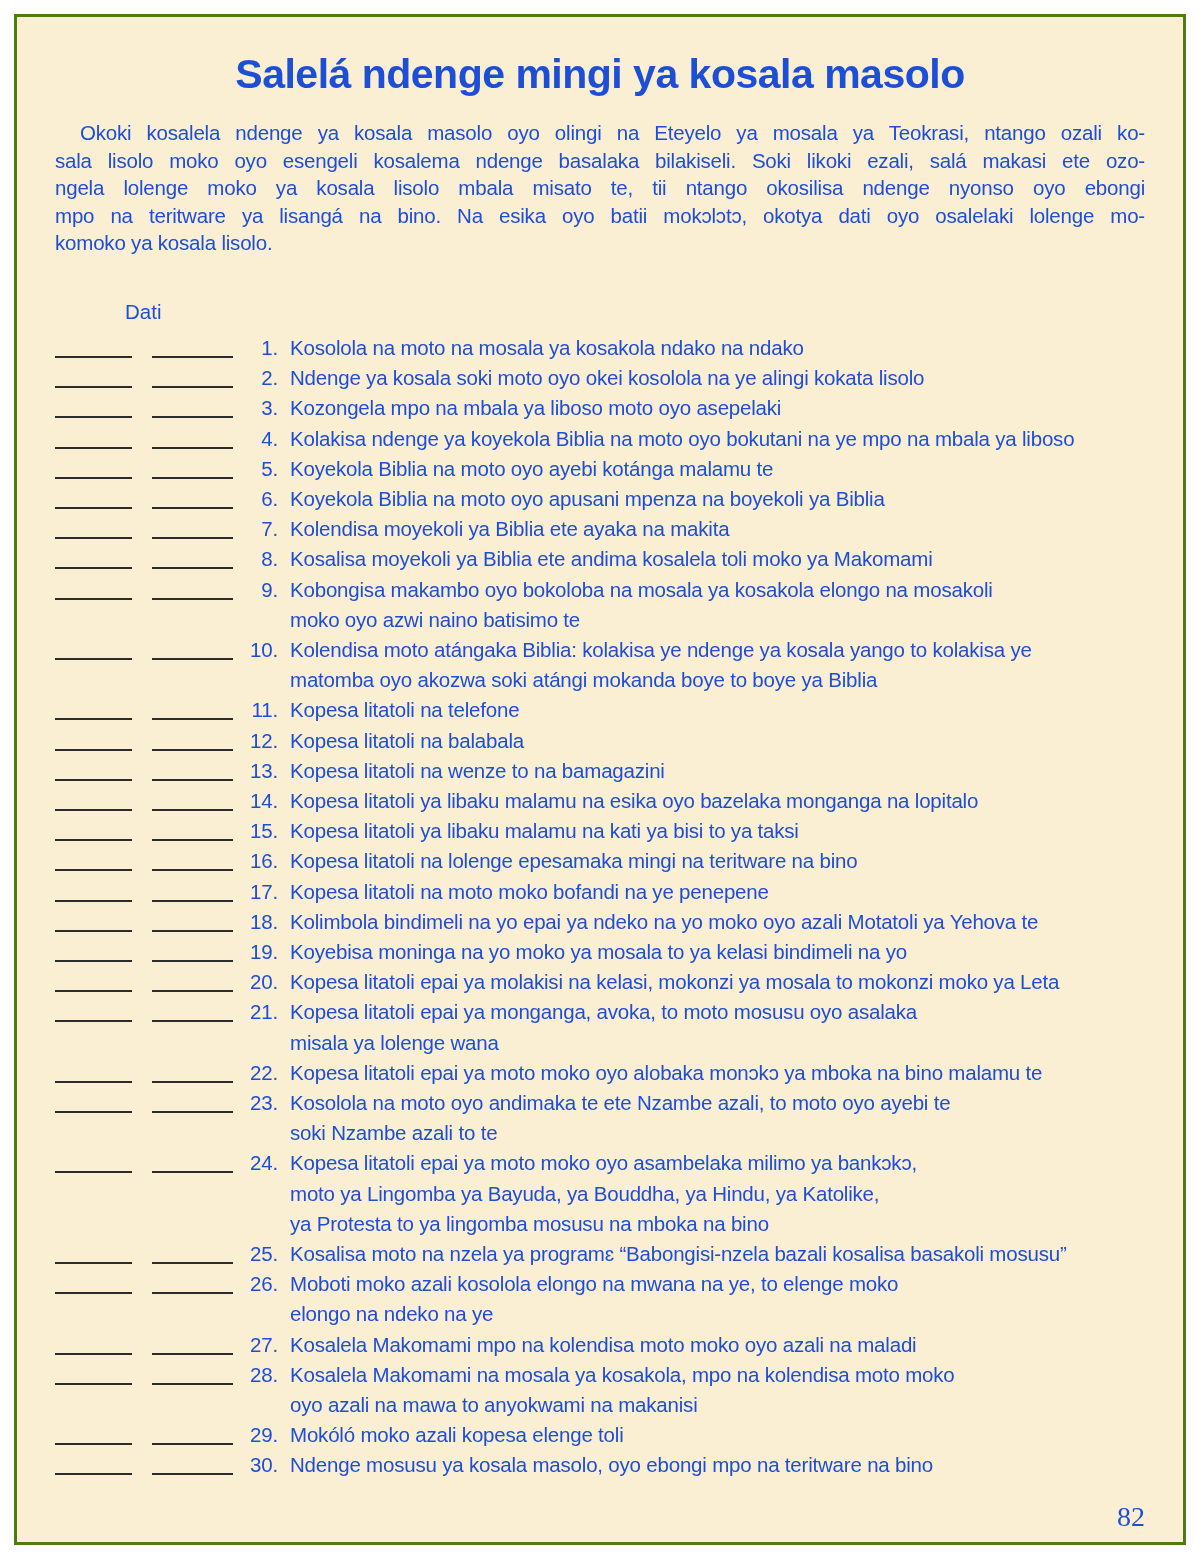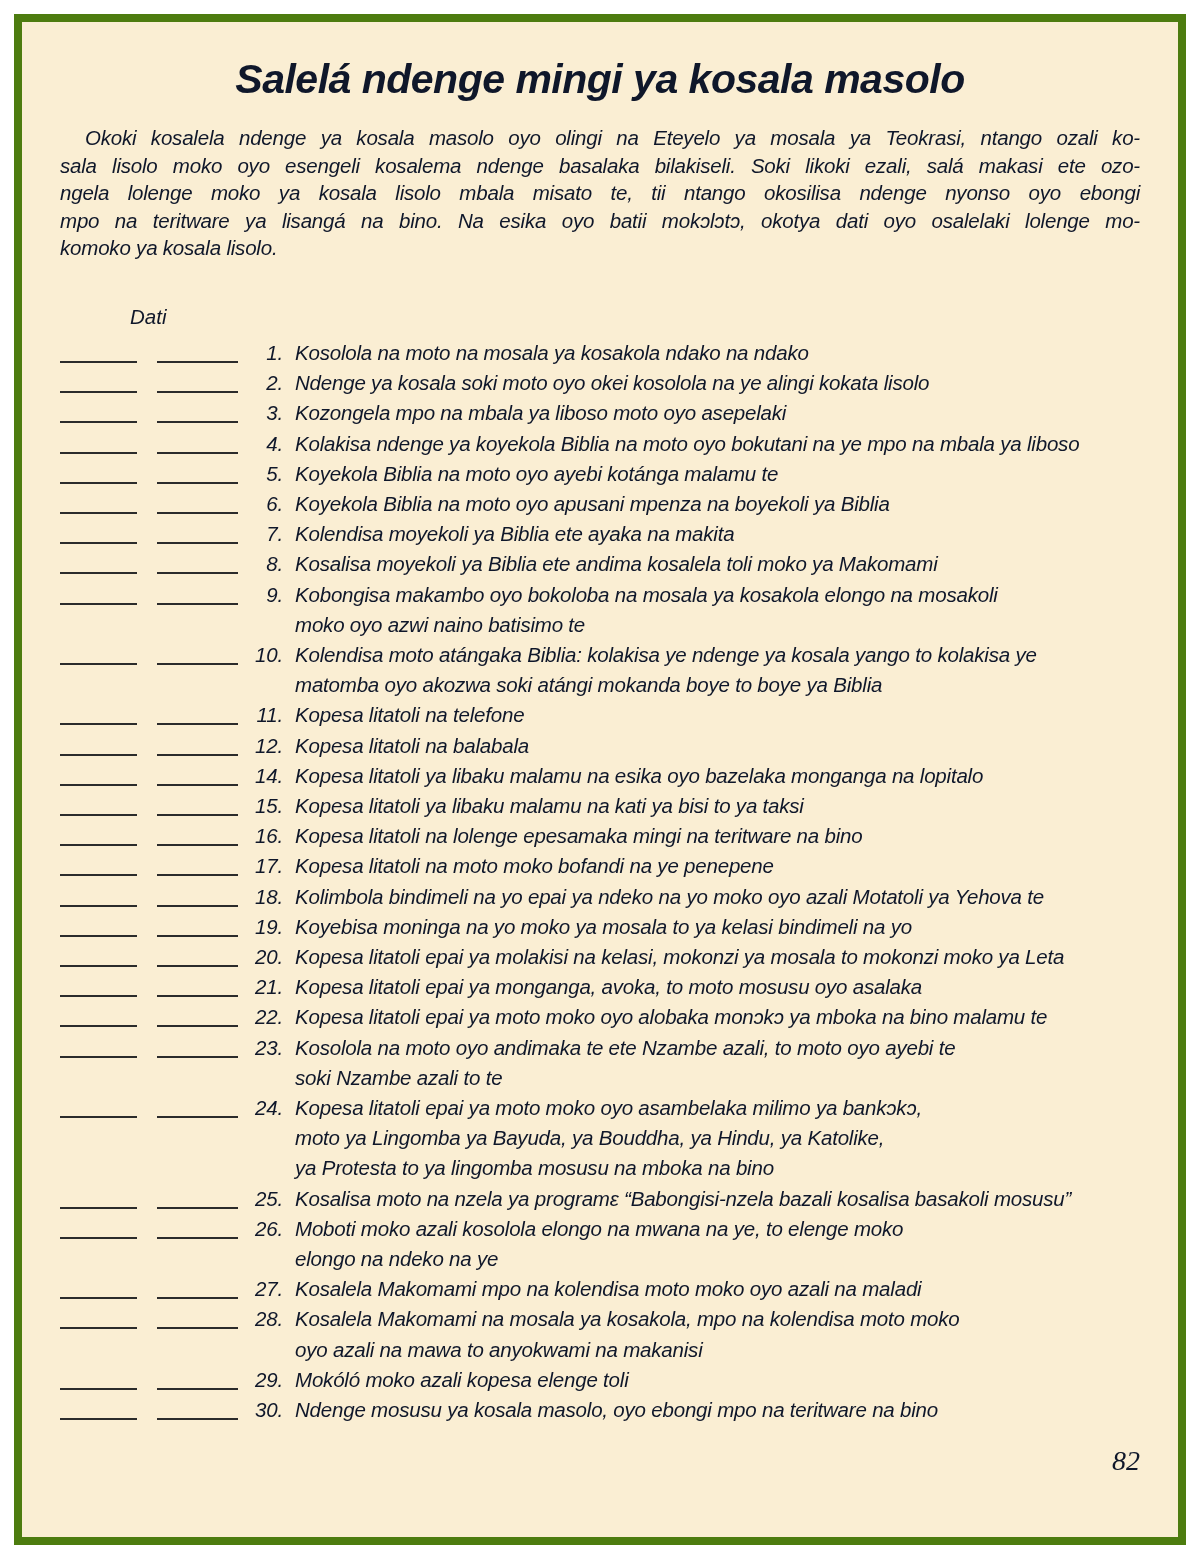--- a/index.html
+++ b/index.html
@@ -8,24 +8,23 @@
     width: 1200px;
     height: 1559px;
     background: #ffffff;
     font-family: "Liberation Sans", sans-serif;
     overflow: hidden;
   }
   .sheet {
     position: absolute;
     left: 14px; top: 14px; right: 14px; bottom: 14px;
     background: #faeed3;
-    border: 8px solid #4d7c0f;
+    border: 3px solid #4d7c0f;
     box-sizing: border-box;
-    color: #0f172a;
-    font-style: italic;
+    color: #1d4ed8;
   }
   .content {
     position: absolute;
     left: 38px; right: 38px; top: 0;
   }
   .title {
     margin-top: 32px;
     font-size: 41px;
     line-height: 50px;
     font-weight: bold;
@@ -228,20 +227,30 @@
     <div class="blank"></div>
     <div></div>
     <div class="blank"></div>
     <div class="num">12.</div>
     <div></div>
     <div class="itext">
               <div class="tline">Kopesa litatoli na balabala</div>
             </div>
   </div>
 
+  <div class="row">
+    <div class="blank"></div>
+    <div></div>
+    <div class="blank"></div>
+    <div class="num">13.</div>
+    <div></div>
+    <div class="itext">
+              <div class="tline">Kopesa litatoli na wenze to na bamagazini</div>
+            </div>
+  </div>
 
   <div class="row">
     <div class="blank"></div>
     <div></div>
     <div class="blank"></div>
     <div class="num">14.</div>
     <div></div>
     <div class="itext">
               <div class="tline">Kopesa litatoli ya libaku malamu na esika oyo bazelaka monganga na lopitalo</div>
             </div>
@@ -314,20 +323,21 @@
   </div>
 
   <div class="row">
     <div class="blank"></div>
     <div></div>
     <div class="blank"></div>
     <div class="num">21.</div>
     <div></div>
     <div class="itext">
               <div class="tline">Kopesa litatoli epai ya monganga, avoka, to moto mosusu oyo asalaka</div>
+              <div class="tline">misala ya lolenge wana</div>
             </div>
   </div>
 
   <div class="row">
     <div class="blank"></div>
     <div></div>
     <div class="blank"></div>
     <div class="num">22.</div>
     <div></div>
     <div class="itext">

